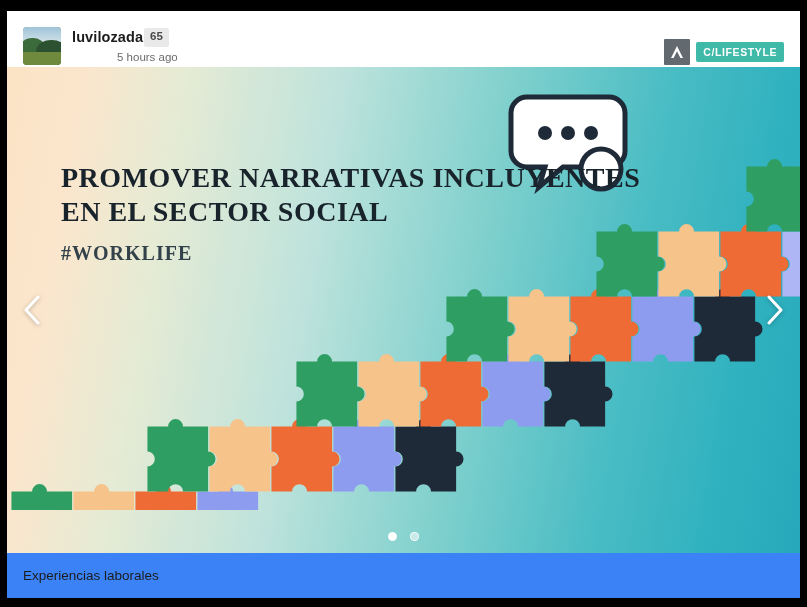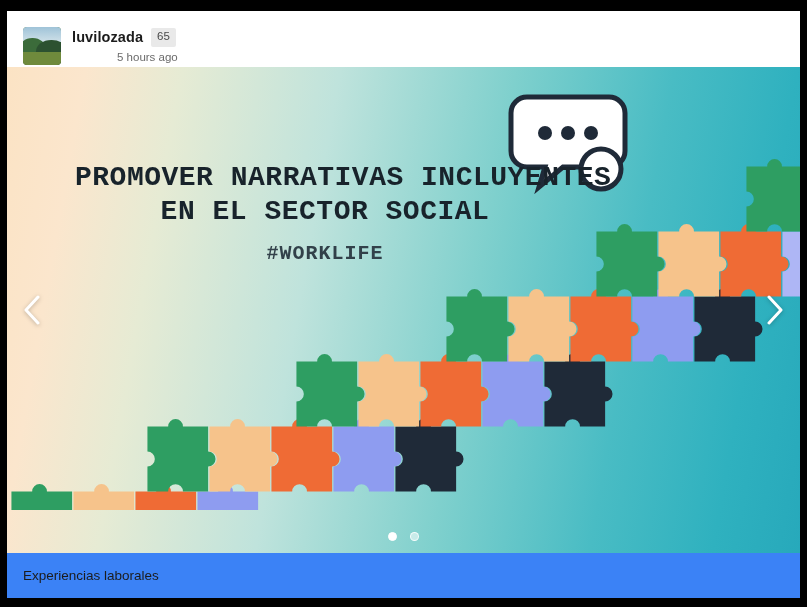--- a/index.html
+++ b/index.html
@@ -92,28 +92,28 @@
     display: flex;
     align-items: center;
   }
   .author-name {
     font-size: 14.5px;
     font-weight: bold;
     color: #1c1c1c;
     letter-spacing: 0.1px;
   }
   .score-badge {
-    margin-left: 8px;
+    margin-left: 1px;
     background: #e9e9e9;
     color: #4a4a4a;
     font-size: 11.5px;
     line-height: 1;
     padding: 3px 6px 4px 6px;
     border-radius: 2px;
-    font-weight: normal;
+    font-weight: bold;
   }
   .timestamp {
     font-size: 11.5px;
     color: #6b6b6b;
     margin-top: 4px;
     margin-left: 45px;
   }
   .header-right {
     margin-left: auto;
     display: flex;
@@ -173,26 +173,25 @@
         #2fb1bf 90%,
         #27a9bb 100%);
   }
   .slide-inner {
     position: absolute;
     inset: 0;
     overflow: hidden;
   }
   .headline {
     position: absolute;
-    left: 68px;
+    left: 54px;
     top: 94px;
     width: 500px;
     color: #18232b;
-    text-align: center;
-    font-family: Liberation Mono, monospace;
+    font-family: Liberation Serif, serif;
   }
   .headline .l1 {
     font-size: 28px;
     font-weight: bold;
     letter-spacing: 0.5px;
     line-height: 1.2;
     white-space: nowrap;
   }
   .headline .l2 {
     font-size: 28px;
@@ -287,20 +286,29 @@
         <div class="av-hill"></div>
         <div class="av-hill2"></div>
         <div class="av-fore"></div>
       </div>
       <div class="header-text">
         <div class="author-row">
           <span class="author-name">luvilozada</span>
           <span class="score-badge">65</span>
         </div>
         <div class="timestamp">5 hours ago</div>
+      </div>
+      <div class="header-right">
+        <div class="community-logo">
+          <svg width="16" height="16" viewBox="0 0 16 16" aria-hidden="true">
+            <path d="M8 2 L14 14 L11.4 14 L8 7.2 L4.6 14 L2 14 Z" fill="#ffffff"></path>
+            <path d="M8 9.6 L9.6 12.8 L6.4 12.8 Z" fill="#636a6f"></path>
+          </svg>
+        </div>
+        <span class="community-tag">C/LIFESTYLE</span>
       </div>
     </div>
 
 
     <div class="media">
       <div class="slide">
         <div class="slide-inner">
 
           <svg class="puzzle-layer" viewBox="0 0 793 443" preserveAspectRatio="none">
             <defs>

